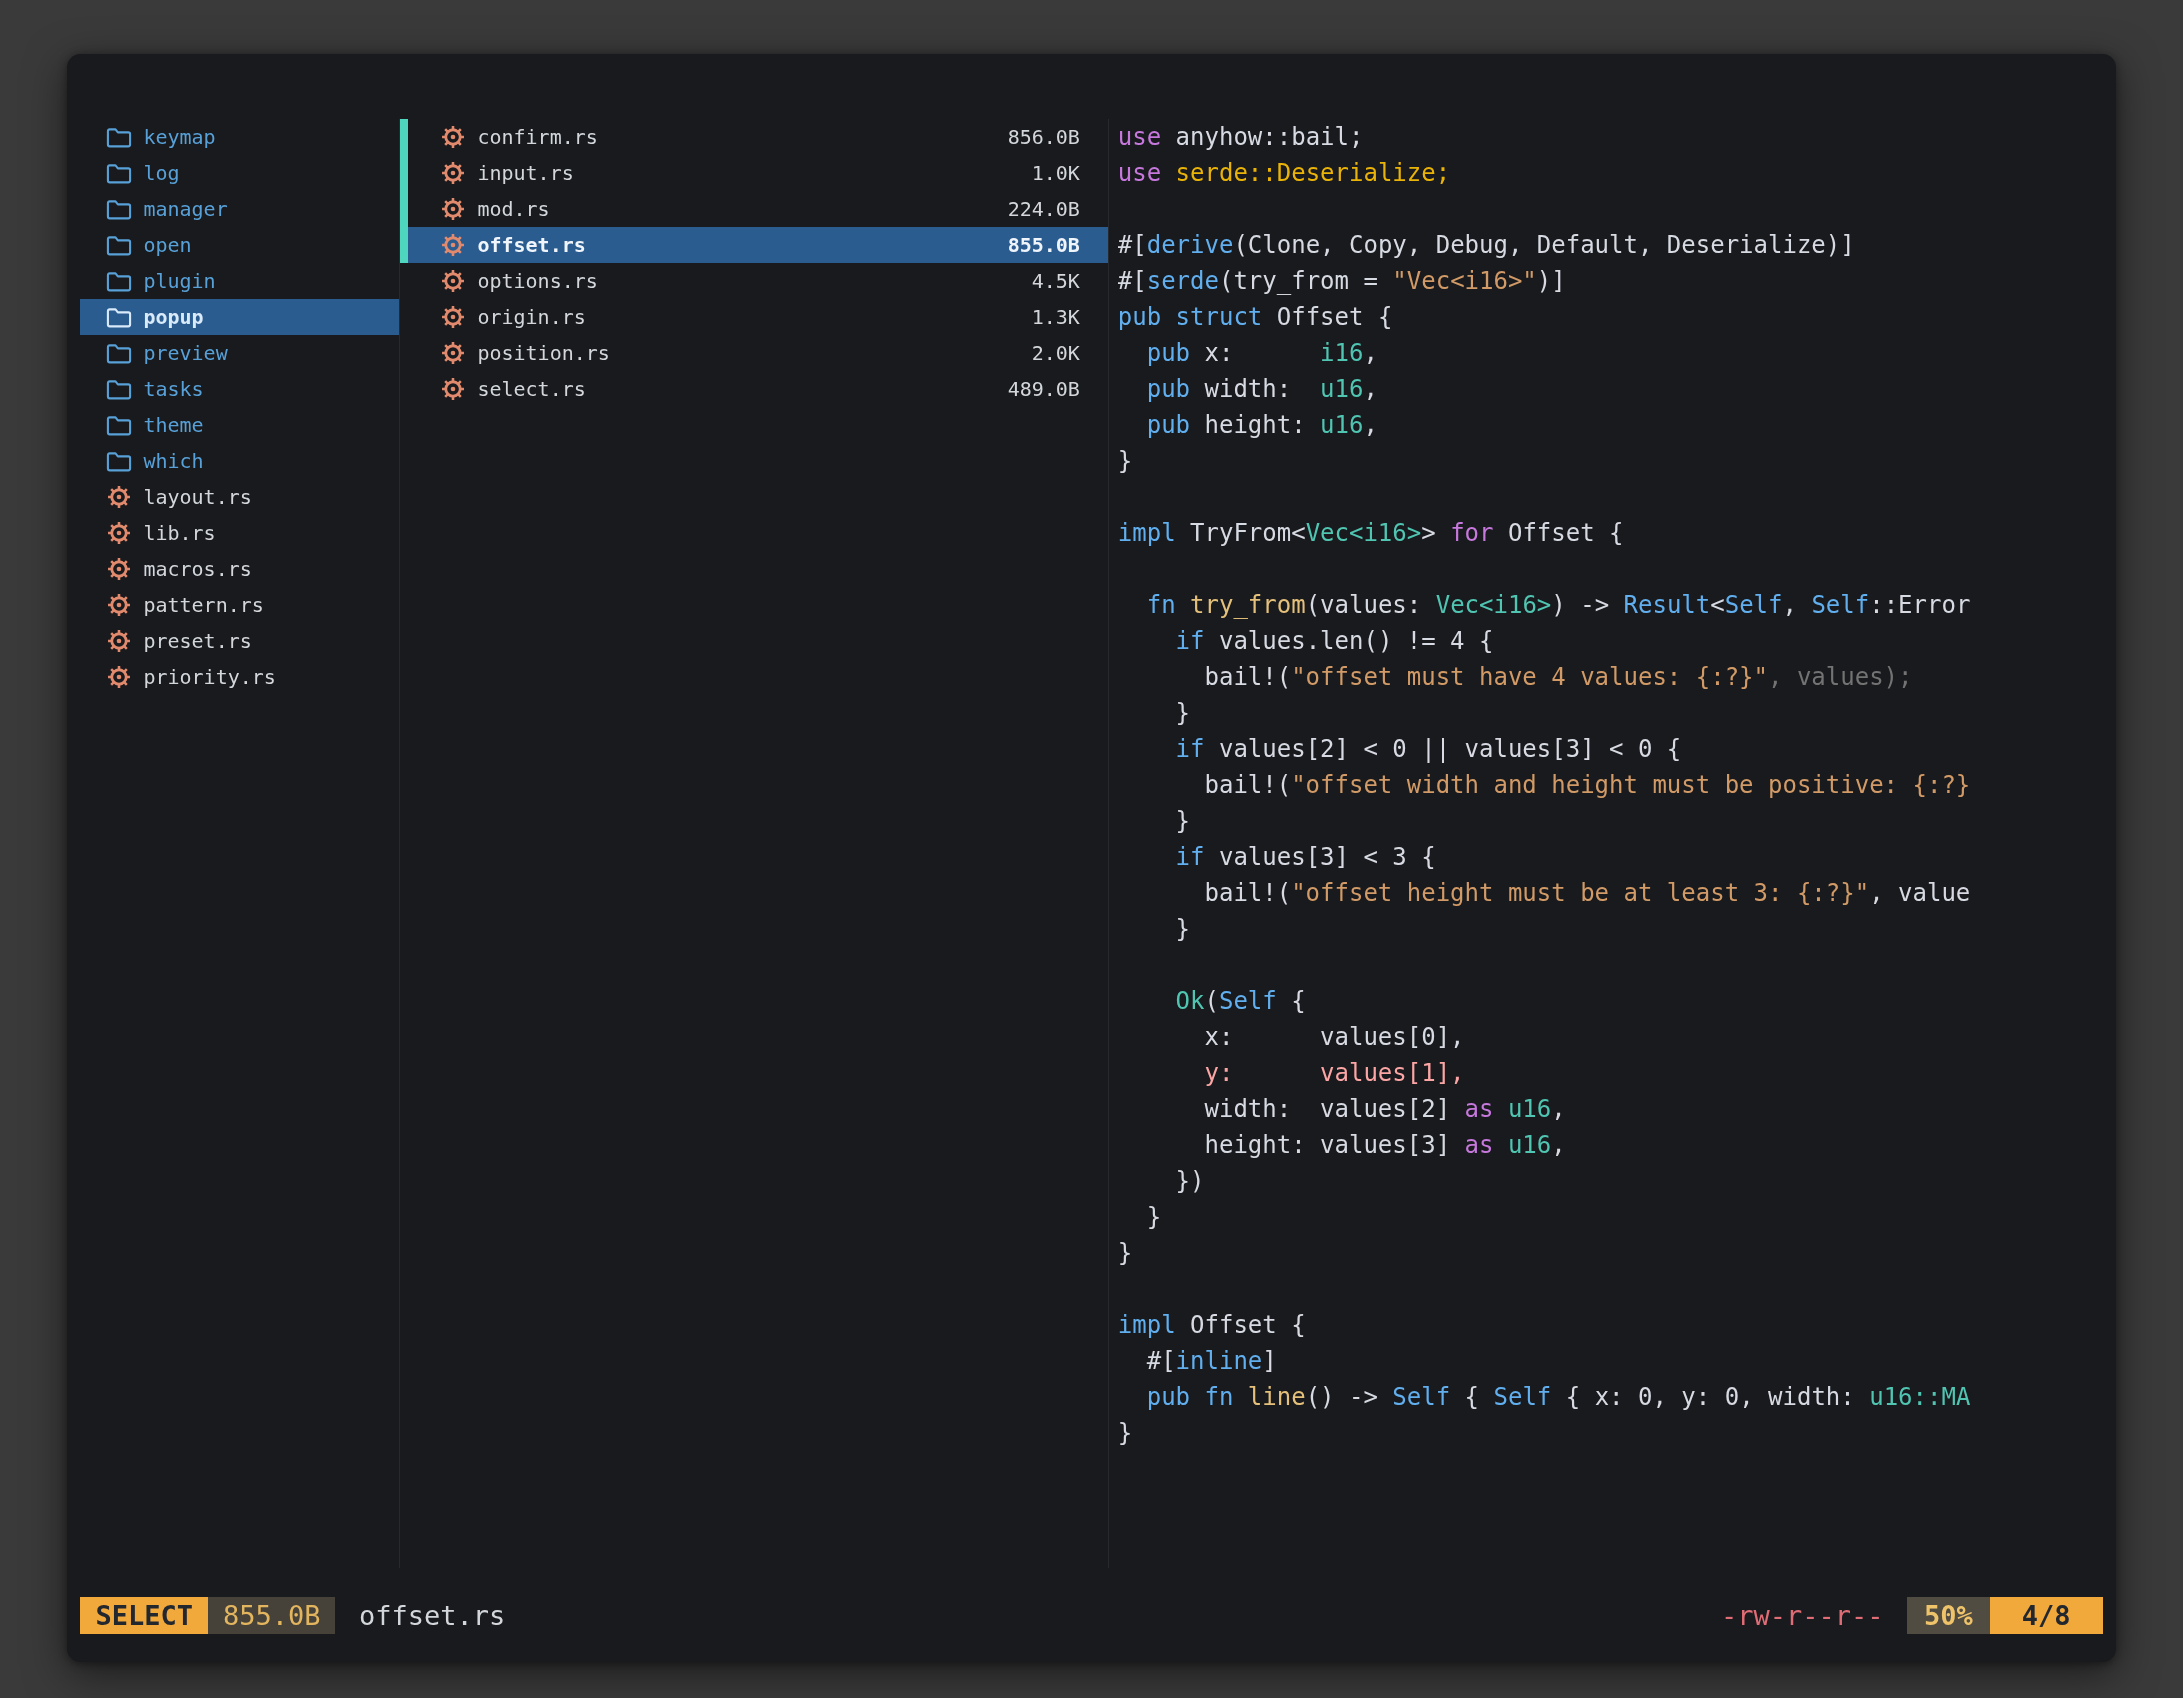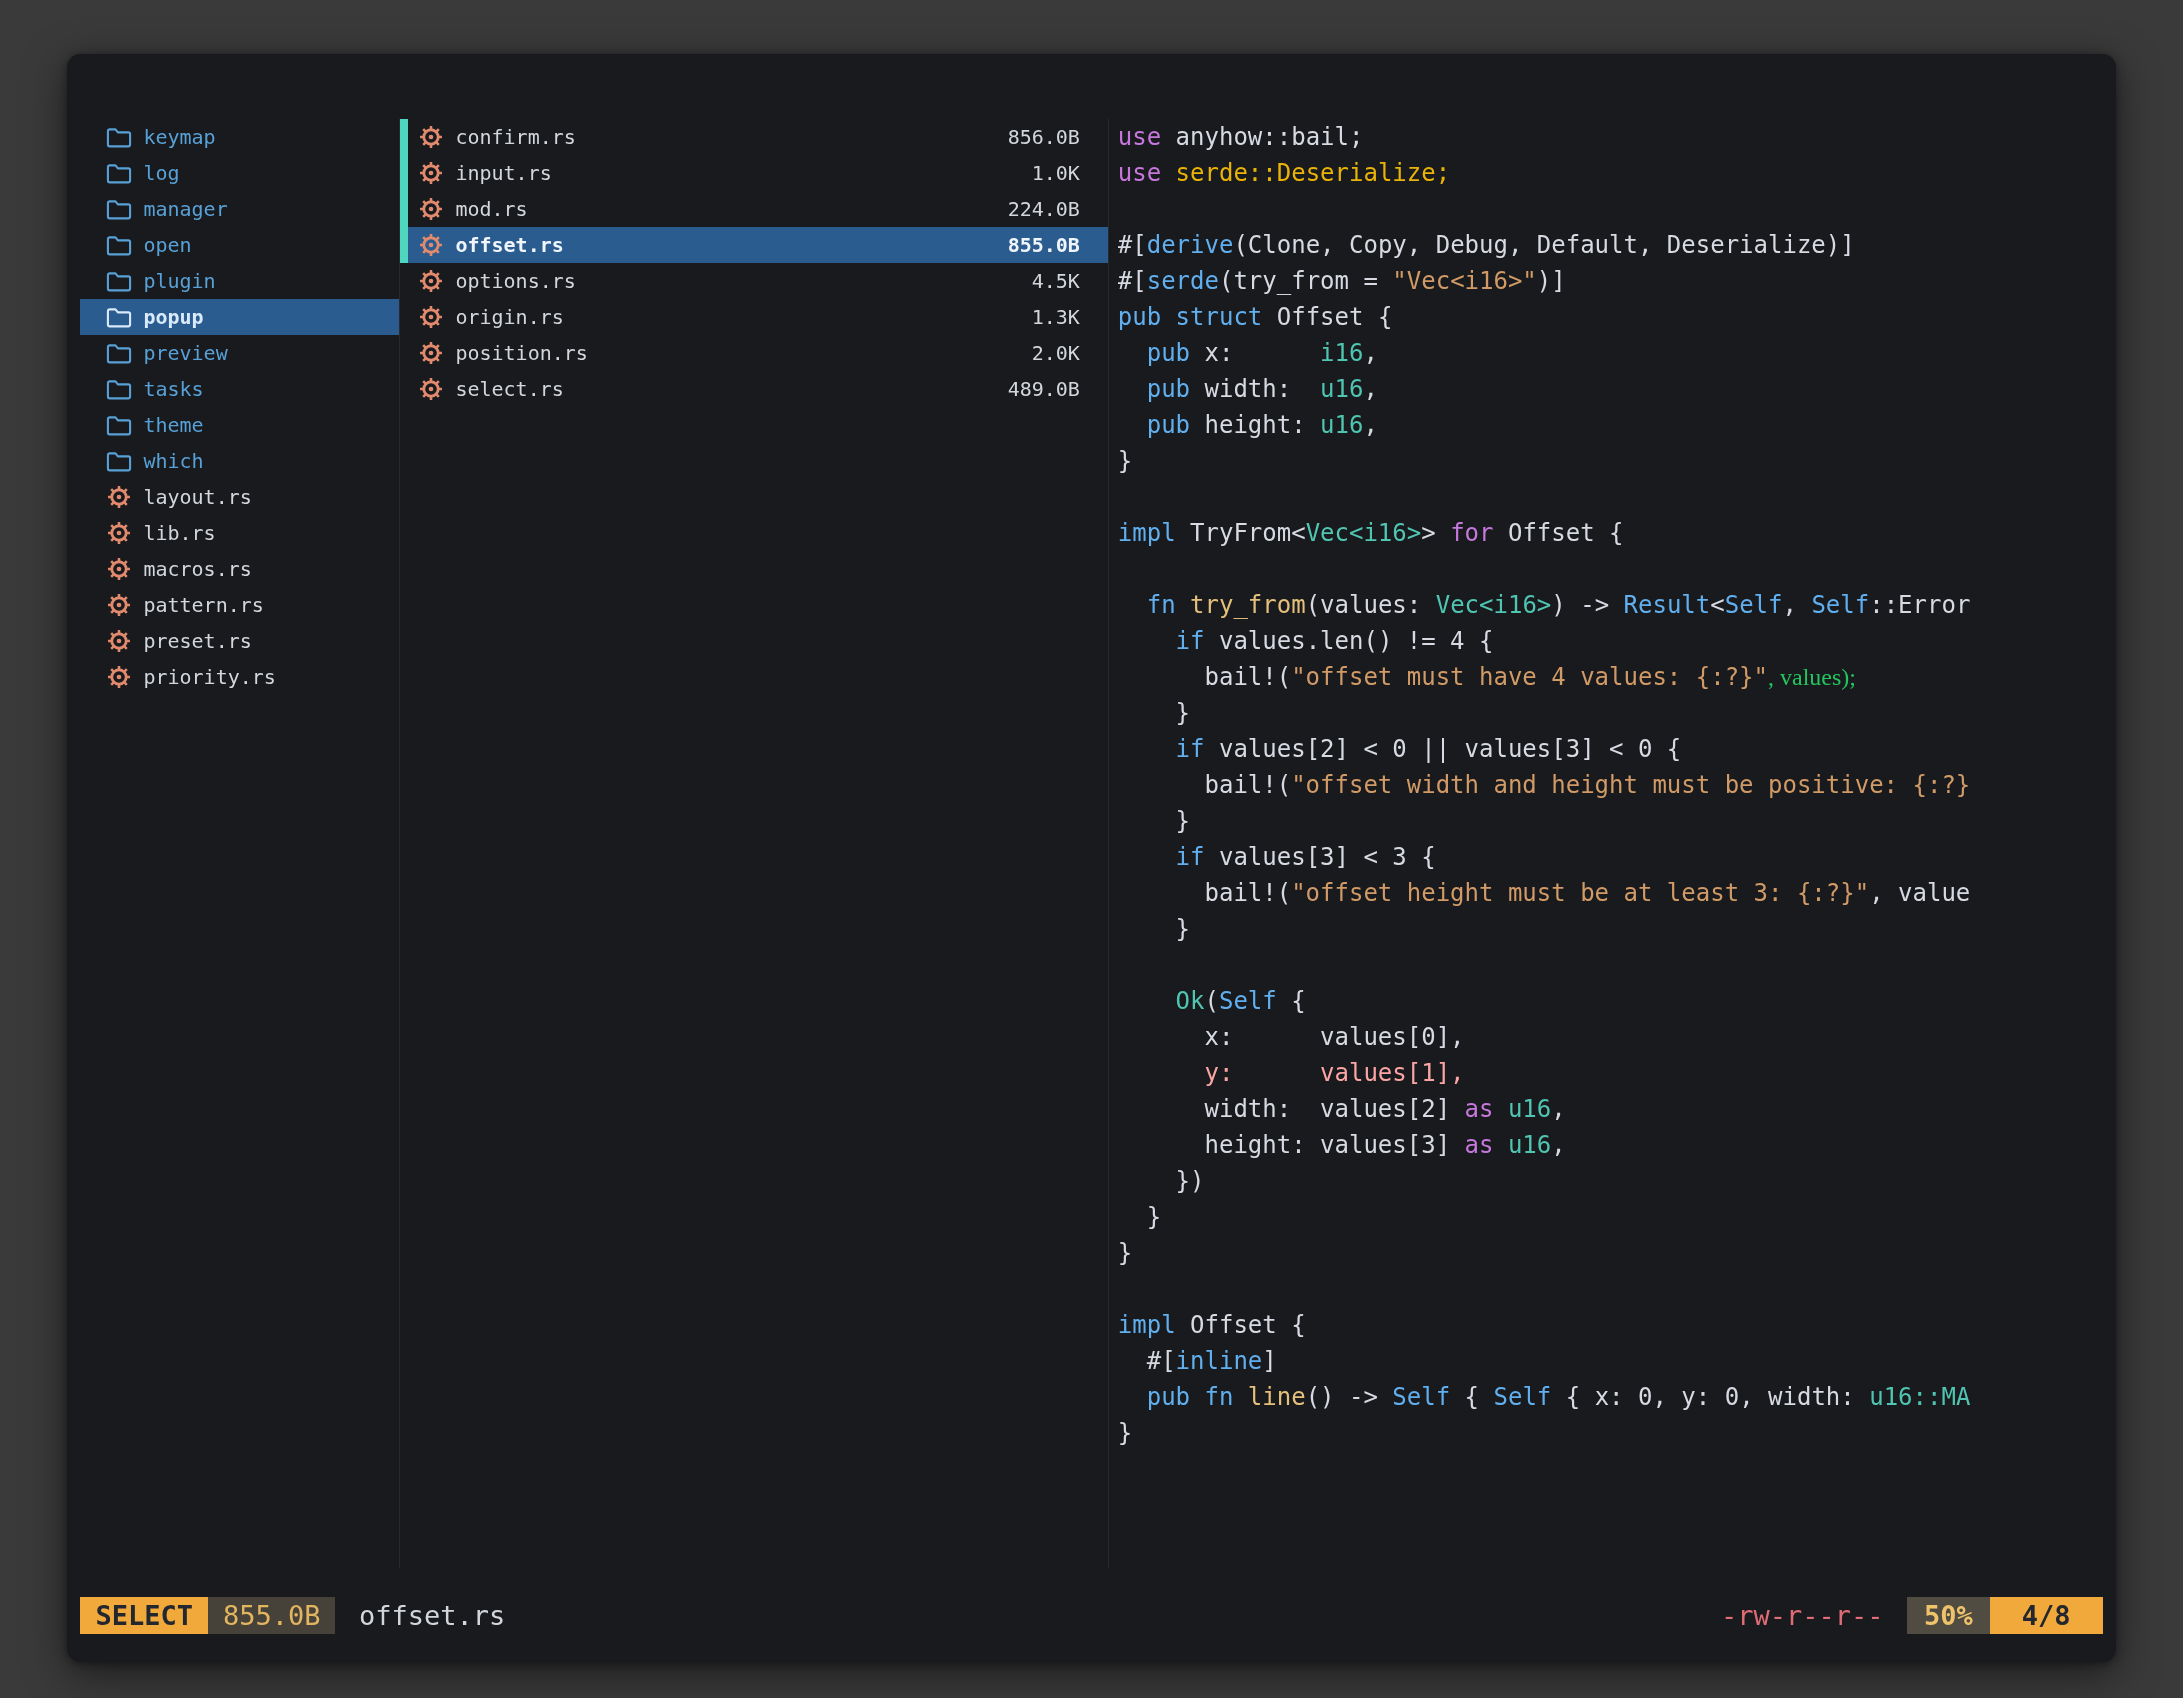--- a/index.html
+++ b/index.html
@@ -40,21 +40,21 @@
     font-size: 20px;
     color: var(--fg, #d3d7dc);
     white-space: pre;
     position: relative;
   }
   .parent-row { padding-left: 25px; padding-right: 8.4px; }
   .parent-row.folder { color: var(--folder, #58a1d8); }
   .parent-row.active { background: var(--sel, #2b5c8f); }
   .parent-row.active .label, .parent-row.active { color: #d9eafb; font-weight: bold; }
 
-  .cur-row { padding-left: 17px; padding-right: 28.5px; align-items: center; }
+  .cur-row { padding-left: 39px; padding-right: 28.5px; align-items: center; }
   .cur-row.cursor { background: var(--sel, #2b5c8f); color: #eff5fb; font-weight: bold; }
   .marker {
     position: absolute;
     left: -1.7px; top: 0; bottom: 0;
     width: 9.2px;
     background: var(--marker, #4fd6be);
   }
   .icon { width: 28px; height: 28px; margin-right: 10px; flex: none; }
   .icon-rust { color: var(--rust, #e28a6d); }
   .label { white-space: pre; }
@@ -194,21 +194,21 @@
           <div class="code-line"><span style="color: rgb(97, 175, 239);">pub</span><span style="color: rgb(215, 218, 226);"> </span><span style="color: rgb(97, 175, 239);">struct</span><span style="color: rgb(215, 218, 226);"> Offset {</span></div>
           <div class="code-line"><span style="color: rgb(215, 218, 226);">  </span><span style="color: rgb(97, 175, 239);">pub</span><span style="color: rgb(215, 218, 226);"> x:      </span><span style="color: rgb(80, 197, 178);">i16</span><span style="color: rgb(215, 218, 226);">,</span></div>
           <div class="code-line"><span style="color: rgb(215, 218, 226);">  </span><span style="color: rgb(97, 175, 239);">pub</span><span style="color: rgb(215, 218, 226);"> width:  </span><span style="color: rgb(80, 197, 178);">u16</span><span style="color: rgb(215, 218, 226);">,</span></div>
           <div class="code-line"><span style="color: rgb(215, 218, 226);">  </span><span style="color: rgb(97, 175, 239);">pub</span><span style="color: rgb(215, 218, 226);"> height: </span><span style="color: rgb(80, 197, 178);">u16</span><span style="color: rgb(215, 218, 226);">,</span></div>
           <div class="code-line"><span style="color: rgb(215, 218, 226);">}</span></div>
           <div class="code-line"></div>
           <div class="code-line"><span style="color: rgb(97, 175, 239);">impl</span><span style="color: rgb(215, 218, 226);"> TryFrom&lt;</span><span style="color: rgb(80, 197, 178);">Vec&lt;i16&gt;</span><span style="color: rgb(215, 218, 226);">&gt; </span><span style="color: rgb(198, 120, 221);">for</span><span style="color: rgb(215, 218, 226);"> Offset {</span></div>
           <div class="code-line"></div>
           <div class="code-line"><span style="color: rgb(215, 218, 226);">  </span><span style="color: rgb(97, 175, 239);">fn</span><span style="color: rgb(215, 218, 226);"> </span><span style="color: rgb(229, 192, 123);">try_from</span><span style="color: rgb(215, 218, 226);">(values: </span><span style="color: rgb(80, 197, 178);">Vec&lt;i16&gt;</span><span style="color: rgb(215, 218, 226);">) -&gt; </span><span style="color: rgb(97, 175, 239);">Result</span><span style="color: rgb(215, 218, 226);">&lt;</span><span style="color: rgb(97, 175, 239);">Self</span><span style="color: rgb(215, 218, 226);">, </span><span style="color: rgb(97, 175, 239);">Self</span><span style="color: rgb(215, 218, 226);">::Error</span></div>
           <div class="code-line"><span style="color: rgb(215, 218, 226);">    </span><span style="color: rgb(97, 175, 239);">if</span><span style="color: rgb(215, 218, 226);"> values.len() != 4 {</span></div>
-          <div class="code-line"><span style="color: rgb(215, 218, 226);">      bail!(</span><span style="color: rgb(209, 154, 102);">"offset must have 4 values: {:?}"</span><span style="color: #22c55e; font-family: Liberation Serif, serif;">, values);</span></div>
+          <div class="code-line"><span style="color: rgb(215, 218, 226);">      bail!(</span><span style="color: rgb(209, 154, 102);">"offset must have 4 values: {:?}"</span><span style="color: #737373;">, values);</span></div>
           <div class="code-line"><span style="color: rgb(215, 218, 226);">    }</span></div>
           <div class="code-line"><span style="color: rgb(215, 218, 226);">    </span><span style="color: rgb(97, 175, 239);">if</span><span style="color: rgb(215, 218, 226);"> values[2] &lt; 0 || values[3] &lt; 0 {</span></div>
           <div class="code-line"><span style="color: rgb(215, 218, 226);">      bail!(</span><span style="color: rgb(209, 154, 102);">"offset width and height must be positive: {:?}</span></div>
           <div class="code-line"><span style="color: rgb(215, 218, 226);">    }</span></div>
           <div class="code-line"><span style="color: rgb(215, 218, 226);">    </span><span style="color: rgb(97, 175, 239);">if</span><span style="color: rgb(215, 218, 226);"> values[3] &lt; 3 {</span></div>
           <div class="code-line"><span style="color: rgb(215, 218, 226);">      bail!(</span><span style="color: rgb(209, 154, 102);">"offset height must be at least 3: {:?}"</span><span style="color: rgb(215, 218, 226);">, value</span></div>
           <div class="code-line"><span style="color: rgb(215, 218, 226);">    }</span></div>
           <div class="code-line"></div>
           <div class="code-line"><span style="color: rgb(215, 218, 226);">    </span><span style="color: rgb(80, 197, 178);">Ok</span><span style="color: rgb(215, 218, 226);">(</span><span style="color: rgb(97, 175, 239);">Self</span><span style="color: rgb(215, 218, 226);"> {</span></div>
           <div class="code-line"><span style="color: rgb(215, 218, 226);">      x:      values[0],</span></div>

